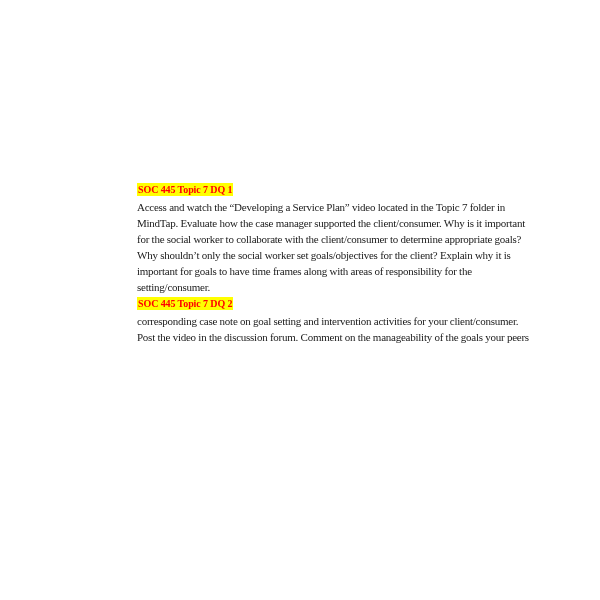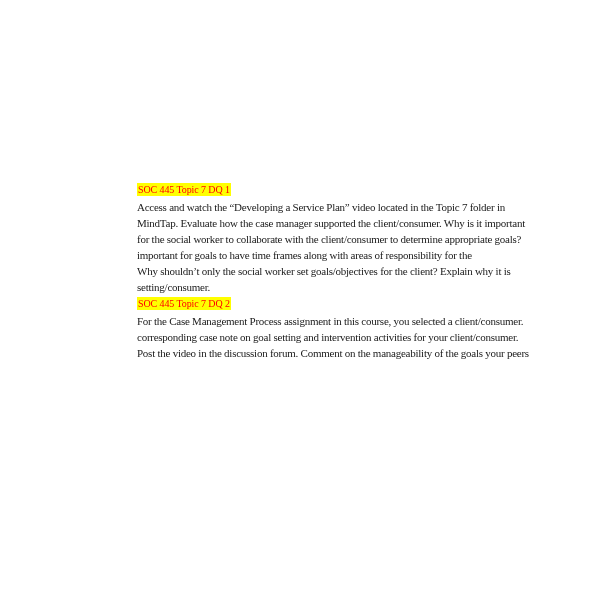--- a/index.html
+++ b/index.html
@@ -33,21 +33,21 @@
   }
   .heading-row {
     height: 13px;
     line-height: 13px;
     margin-bottom: 5px;
   }
   .heading-hl {
     display: inline-block;
     background: #ffff00;
     color: #ff0000;
-    font-weight: normal;
+    font-weight: bold;
     font-size: 10px;
     line-height: 13px;
     padding: 0 1px;
     letter-spacing: -0.1px;
     white-space: nowrap;
     text-align: center;
   }
   .para-line {
     height: 16px;
     line-height: 16px;
@@ -63,28 +63,27 @@
 <div class="page">
   <div class="content">
 
     <div class="section">
       <div class="heading-row">
         <span class="heading-hl">SOC 445 Topic 7 DQ 1</span>
       </div>
       <div class="para-line">Access and watch the “Developing a Service Plan” video located in the Topic 7 folder in</div>
       <div class="para-line">MindTap. Evaluate how the case manager supported the client/consumer. Why is it important</div>
       <div class="para-line">for the social worker to collaborate with the client/consumer to determine appropriate goals?</div>
+      <div class="para-line">Why shouldn’t only the social worker set goals/objectives for the client? Explain why it is</div>
       <div class="para-line">important for goals to have time frames along with areas of responsibility for the</div>
-      <div class="para-line">Why shouldn’t only the social worker set goals/objectives for the client? Explain why it is</div>
       <div class="para-line">setting/consumer.</div>
     </div>
 
     <div class="section">
       <div class="heading-row">
         <span class="heading-hl">SOC 445 Topic 7 DQ 2</span>
       </div>
-      <div class="para-line">For the Case Management Process assignment in this course, you selected a client/consumer.</div>
       <div class="para-line">corresponding case note on goal setting and intervention activities for your client/consumer.</div>
       <div class="para-line">Post the video in the discussion forum. Comment on the manageability of the goals your peers</div>
     </div>
 
   </div>
 </div>
 
 </body></html>

